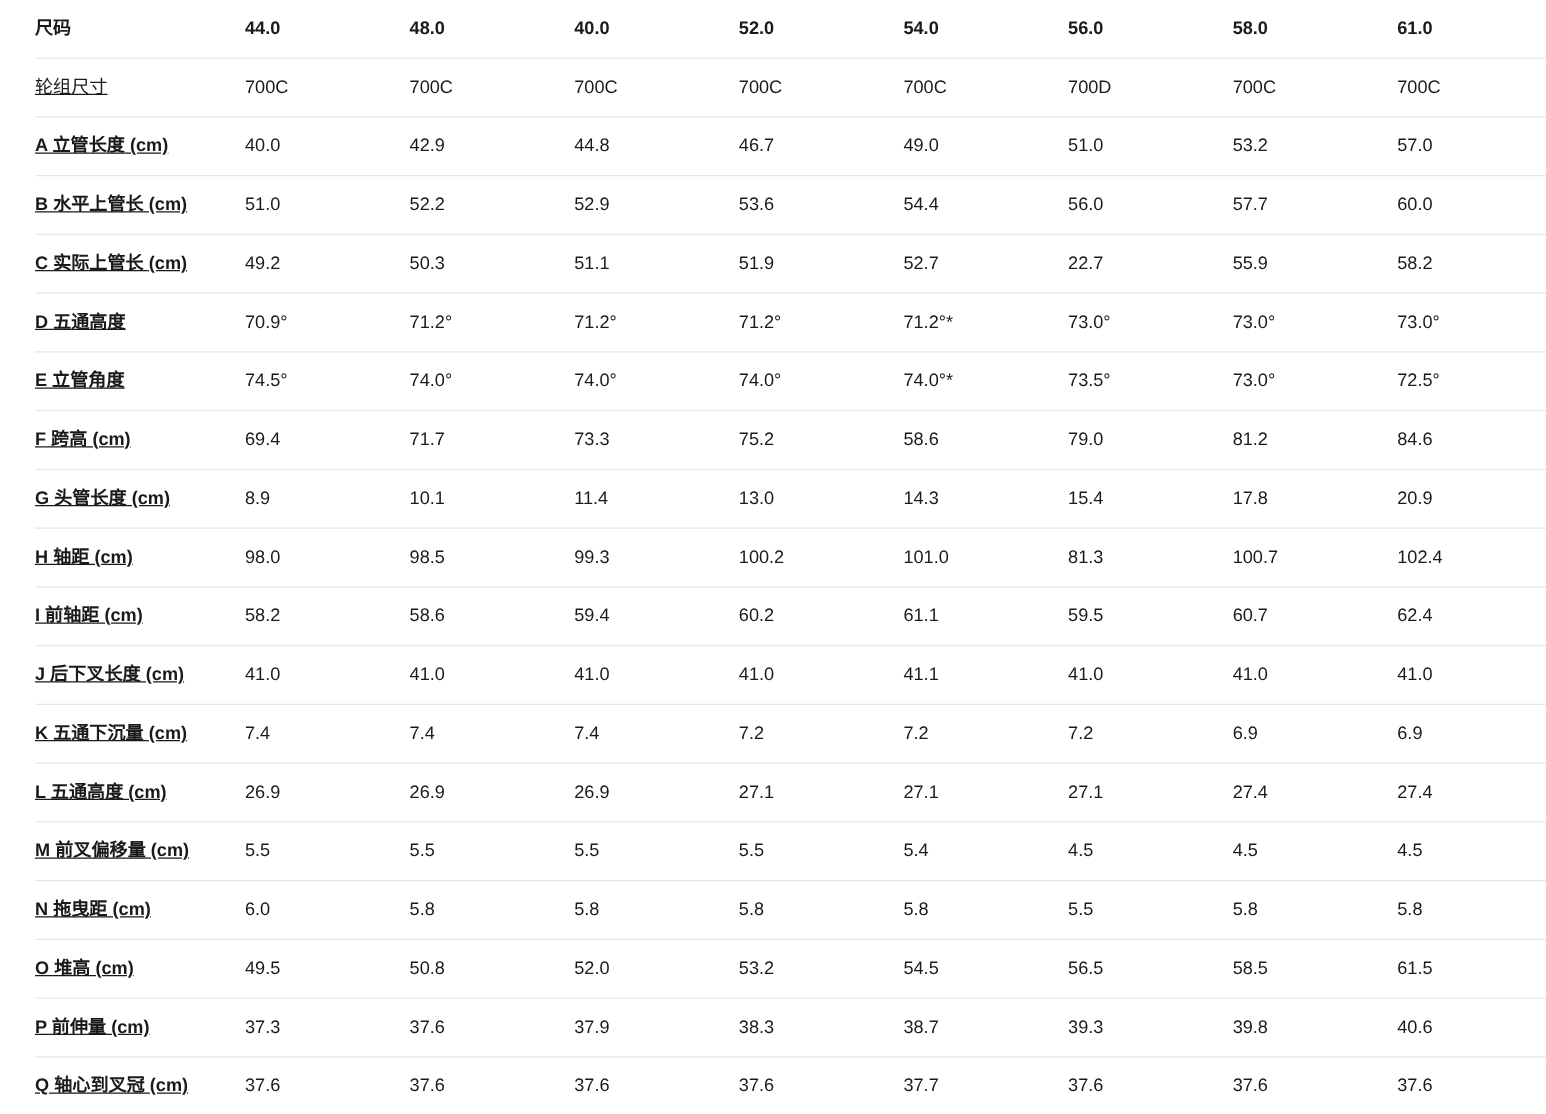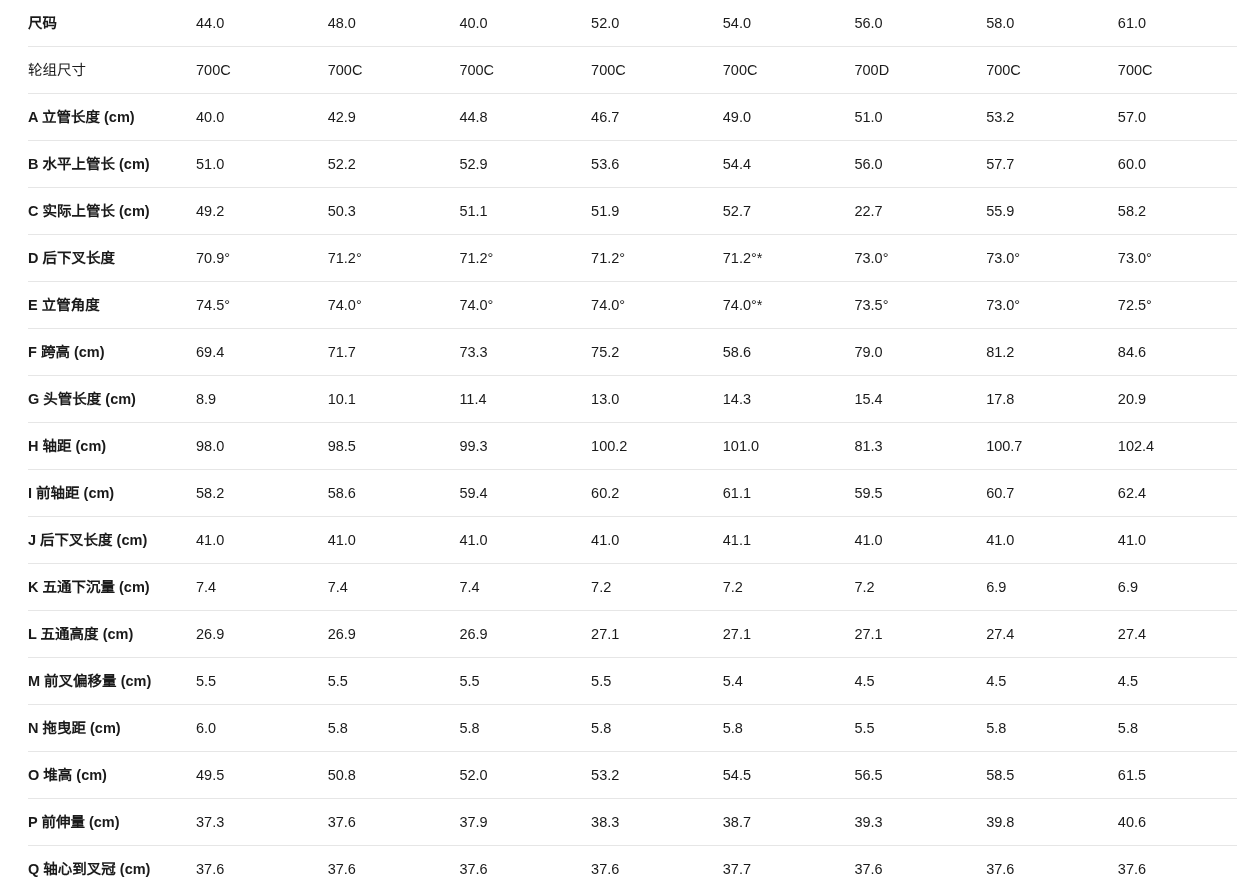--- a/index.html
+++ b/index.html
@@ -40,29 +40,30 @@
     border-bottom: 1px solid #e6e6e6;
     white-space: nowrap;
     font-weight: 400;
     color: #1a1a1a;
   }
   
   table.geo-table thead th.row-label {
     font-weight: 700;
   }
   table.geo-table thead th.size-value {
-    font-weight: 400;
+    font-weight: 700;
   }
   
   table.geo-table tbody tr.wheel-row th.row-label {
     font-weight: 400;
   }
   
   table.geo-table tbody th.row-label {
     font-weight: 700;
+    text-decoration: underline;
   }
   table.geo-table tbody td.value-cell {
     font-weight: 400;
   }
   table.geo-table tbody tr:last-child th,
   table.geo-table tbody tr:last-child td {
     border-bottom: 1px solid #e6e6e6;
   }
 </style>
 </head>
@@ -133,21 +134,21 @@
           <td class="value-cell">49.2</td>
           <td class="value-cell">50.3</td>
           <td class="value-cell">51.1</td>
           <td class="value-cell">51.9</td>
           <td class="value-cell">52.7</td>
           <td class="value-cell">22.7</td>
           <td class="value-cell">55.9</td>
           <td class="value-cell">58.2</td>
         </tr>
         <tr>
-          <th class="row-label">D 后下叉长度</th>
+          <th class="row-label">D 五通高度</th>
           <td class="value-cell">70.9°</td>
           <td class="value-cell">71.2°</td>
           <td class="value-cell">71.2°</td>
           <td class="value-cell">71.2°</td>
           <td class="value-cell">71.2°*</td>
           <td class="value-cell">73.0°</td>
           <td class="value-cell">73.0°</td>
           <td class="value-cell">73.0°</td>
         </tr>
         <tr>

